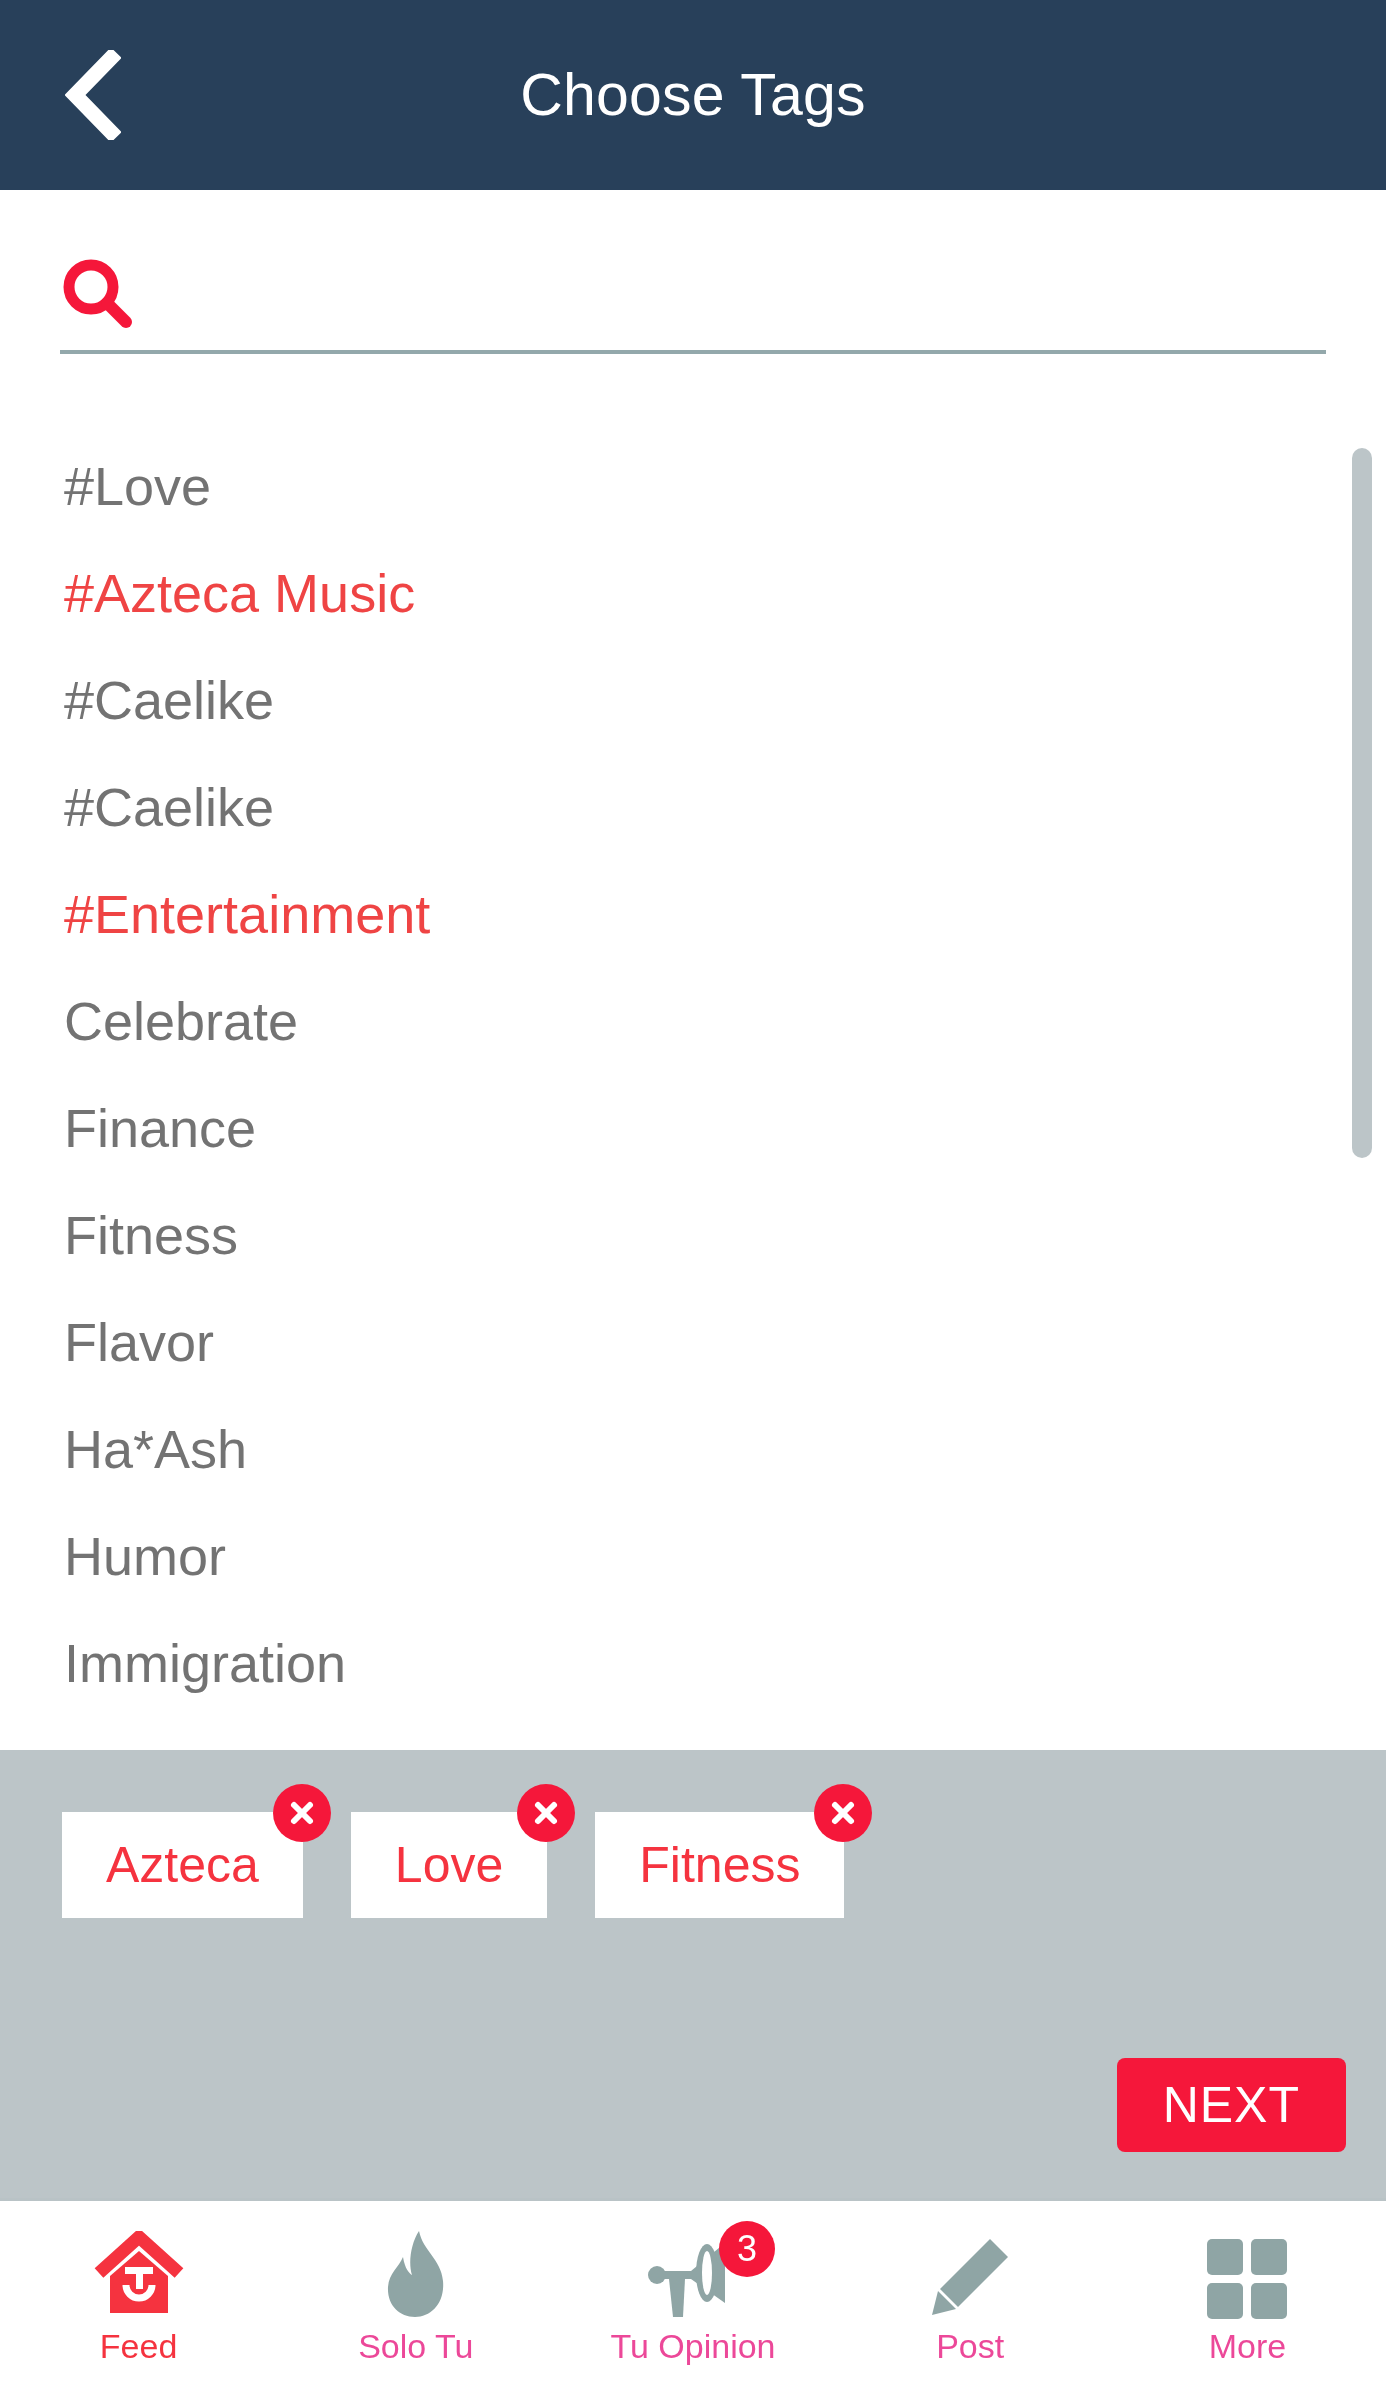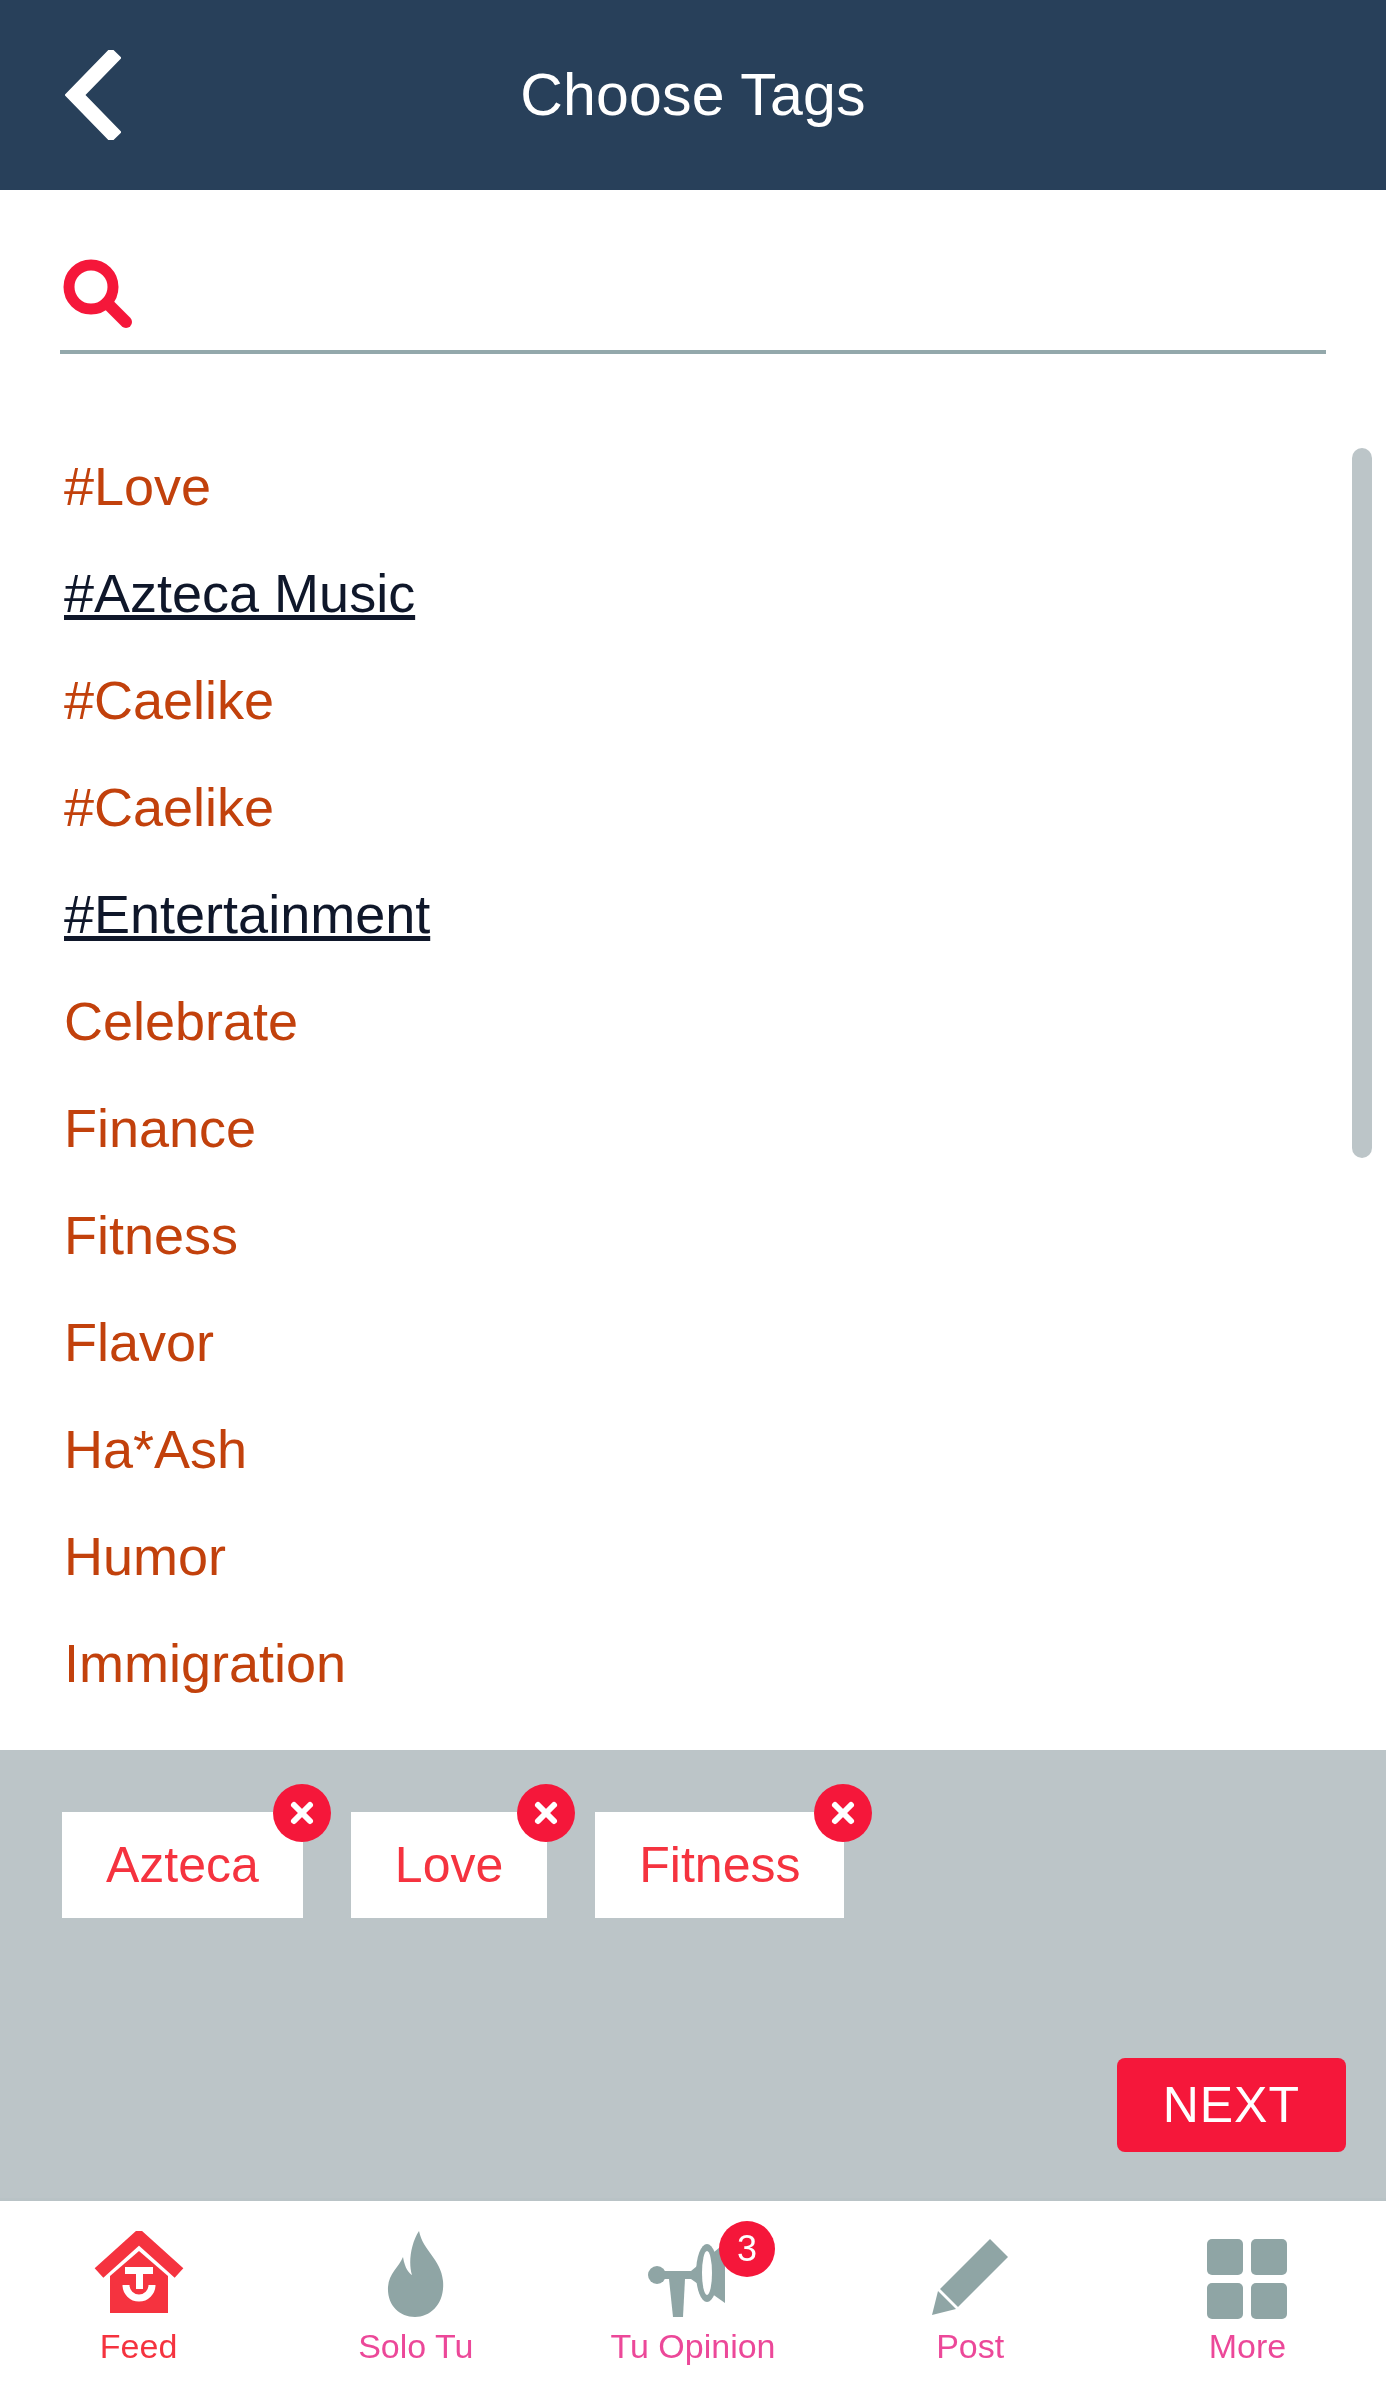--- a/index.html
+++ b/index.html
@@ -74,29 +74,29 @@
     bottom:638px;
     overflow:hidden;
     background:#fff;
   }
   .tag-list {
     padding:62px 0 0 0;
   }
   .tag-item {
     font-size:54px;
     line-height:1;
-    color:#c2410c;
+    color:#737373;
     padding:0 0 0 64px;
     height:107px;
     display:flex;
     align-items:center;
     cursor:pointer;
     white-space:nowrap;
   }
-  .tag-item.selected { color:#0f172a;text-decoration:underline; }
+  .tag-item.selected { color:#ef4444; }
 
   .scroll-track {
     position:absolute;
     right:14px;
     top:78px;
     width:20px;
     bottom:0;
   }
   .scroll-thumb {
     position:absolute;

